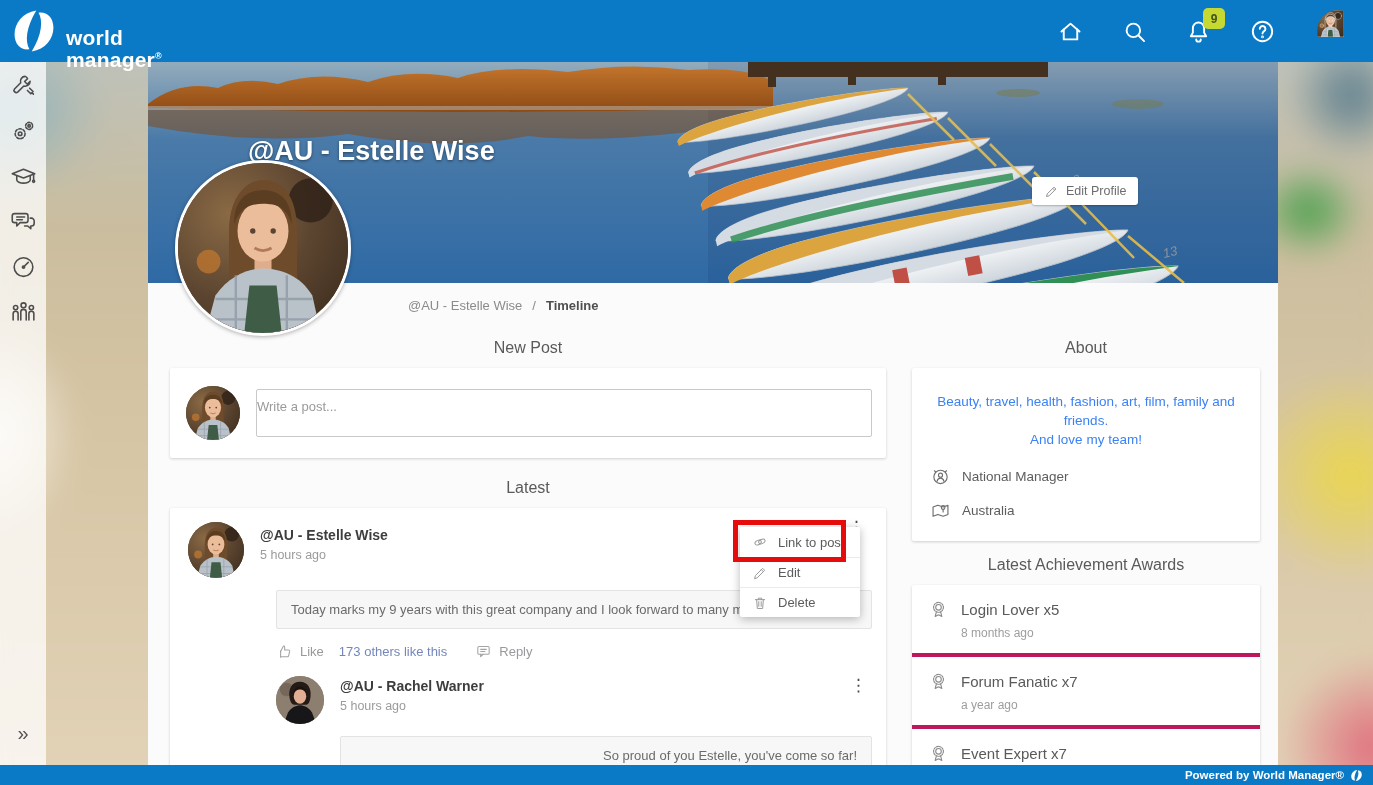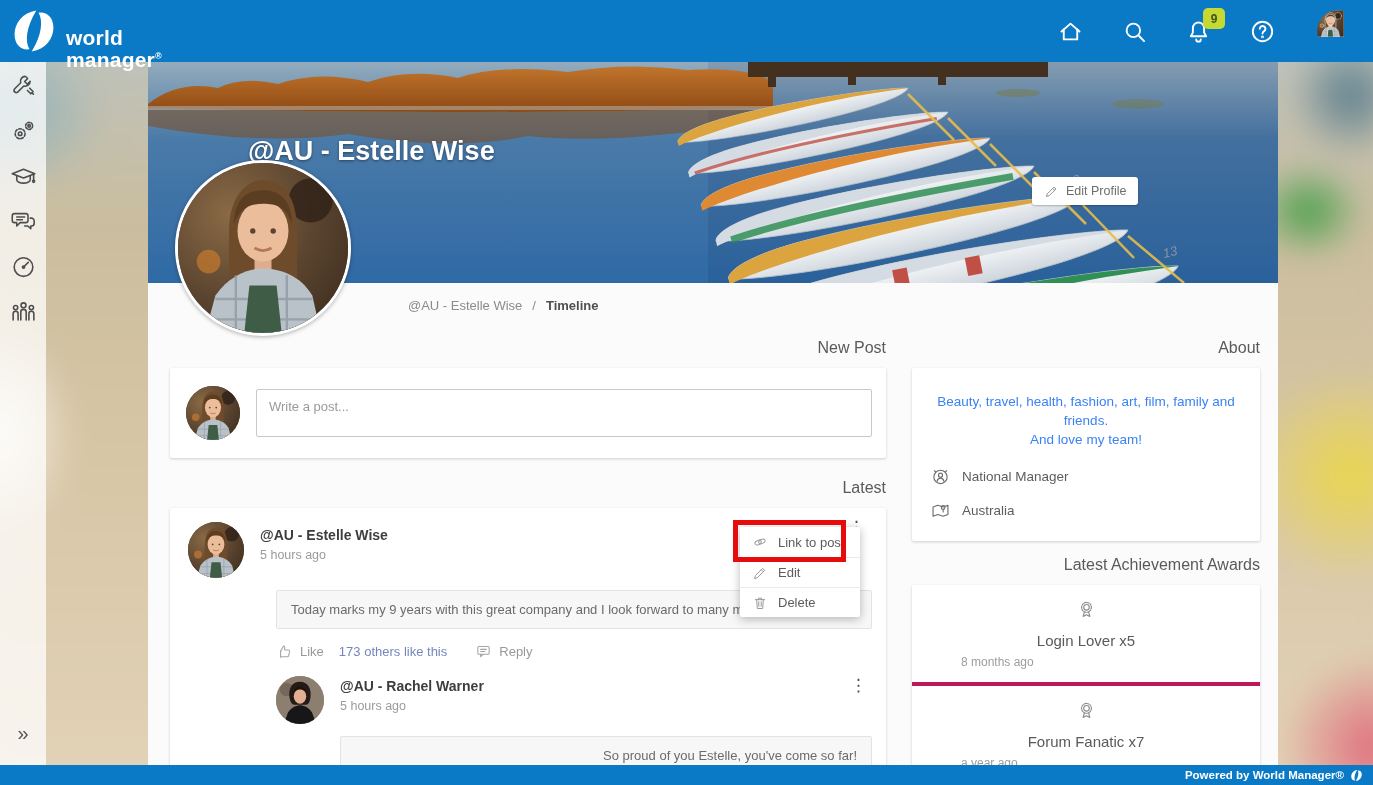--- a/index.html
+++ b/index.html
@@ -50,28 +50,28 @@
     box-shadow:0 1px 2px rgba(0,0,0,.25); cursor:pointer; z-index:8; }
   .edit-profile svg { width:15px; height:15px; stroke:#8a8a8a; fill:none; stroke-width:1.5; }
   .big-avatar { position:absolute; left:175px; top:160px; width:176px; height:176px; border-radius:50%;
     overflow:hidden; border:3px solid #fff; box-shadow:0 1px 4px rgba(0,0,0,.3); z-index:9; cursor:pointer; background:#4e3a28; }
   .crumbs { position:absolute; left:408px; top:298px; z-index:7; font-size:13px; color:#8b8b8b; display:flex; gap:10px; align-items:center; }
   .crumbs .cur { color:#4f4f4f; font-weight:bold; }
 
   
   .col-posts { position:absolute; left:170px; top:340px; width:716px; z-index:10; }
   .col-right { position:absolute; left:912px; top:340px; width:348px; z-index:10; }
-  h2.sec { font-size:16px; font-weight:normal; color:#5a5a5a; text-align:right; line-height:16px; margin-bottom:12px; }
+  h2.sec { font-size:16px; font-weight:normal; color:#5a5a5a; text-align:center; line-height:16px; margin-bottom:12px; }
   .card { background:#fff; box-shadow:0 1px 3px rgba(0,0,0,.18); border-radius:2px; }
 
   
   .newpost { height:90px; display:flex; align-items:center; padding:0 14px 0 16px; gap:16px; }
   .av54 { width:54px; height:54px; border-radius:50%; overflow:hidden; flex:none; background:#4e3a28; cursor:pointer; }
   .newpost textarea { flex:1; height:48px; border:1px solid #c9c9c9; border-radius:2px; resize:none;
-    font-family:"Liberation Sans", sans-serif; font-size:13px; color:#555; padding:9px 12px; outline:none; }
+    font-family:"Liberation Sans", sans-serif; font-size:13px; color:#555; padding:9px 0; outline:none; }
   .newpost textarea::placeholder { color:#9a9a9a; }
 
   
   .latest-head { margin-top:22px; }
   .post { position:relative; padding:14px 14px 18px 18px; min-height:280px; }
   .phead { display:flex; gap:16px; }
   .av56 { width:56px; height:56px; border-radius:50%; overflow:hidden; flex:none; background:#4e3a28; cursor:pointer; }
   .av48 { width:48px; height:48px; border-radius:50%; overflow:hidden; flex:none; background:#8d7f6f; cursor:pointer; }
   .pname { font-size:14px; font-weight:bold; color:#3d3d3d; margin-top:5px; }
   .ptime { font-size:12.5px; color:#9b9b9b; margin-top:5px; }
@@ -98,21 +98,21 @@
 
   
   .about-card { padding:24px 18px 20px; min-height:137px; }
   .bio { text-align:center; font-size:13.5px; color:#3b82f6; line-height:19px; }
   .meta-row { display:flex; align-items:center; gap:11px; margin-top:17px; font-size:13.5px; color:#5d5d5d; }
   .meta-row svg { width:21px; height:21px; stroke:#6d6d6d; fill:none; stroke-width:1.3; stroke-linecap:round; stroke-linejoin:round; }
   .awards-head { margin-top:16px; }
   .awards-card { min-height:212px; }
   .award { padding:14px 16px 13px; cursor:pointer; }
   .award + .award { border-top:4px solid #be185d; }
-  .aw-title { display:flex; align-items:center; gap:12px; font-size:15px; color:#5a5a5a;flex-direction:column; }
+  .aw-title { display:flex; align-items:center; gap:12px; font-size:15px; color:#5a5a5a; }
   .aw-title svg { width:21px; height:21px; stroke:#8b8b8b; fill:none; stroke-width:1.3; stroke-linecap:round; stroke-linejoin:round; }
   .aw-time { font-size:12px; color:#9d9d9d; margin:6px 0 0 33px; }
 
   
   .footer { position:absolute; left:0; bottom:0; width:1373px; height:20px; background:#0b7ac6; z-index:60;
     display:flex; align-items:center; justify-content:flex-end; gap:6px; padding-right:10px;padding-left:16px; }
   .footer .ftxt { color:#fff; font-size:11.5px; font-weight:bold; cursor:pointer; }
   .footer svg { width:13px; height:13px; }
 </style>
 </head>

